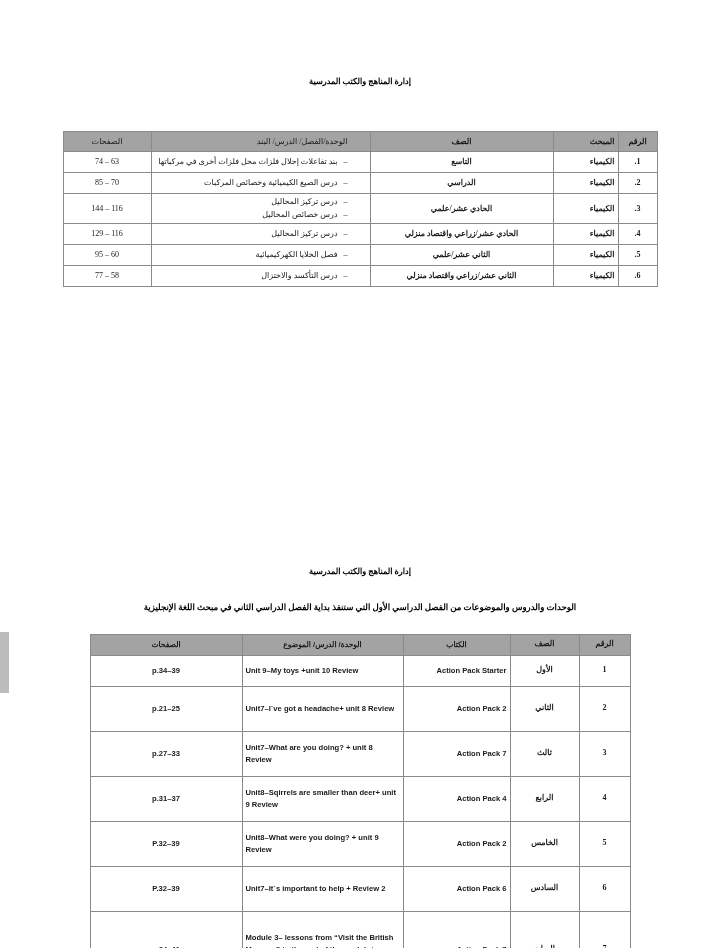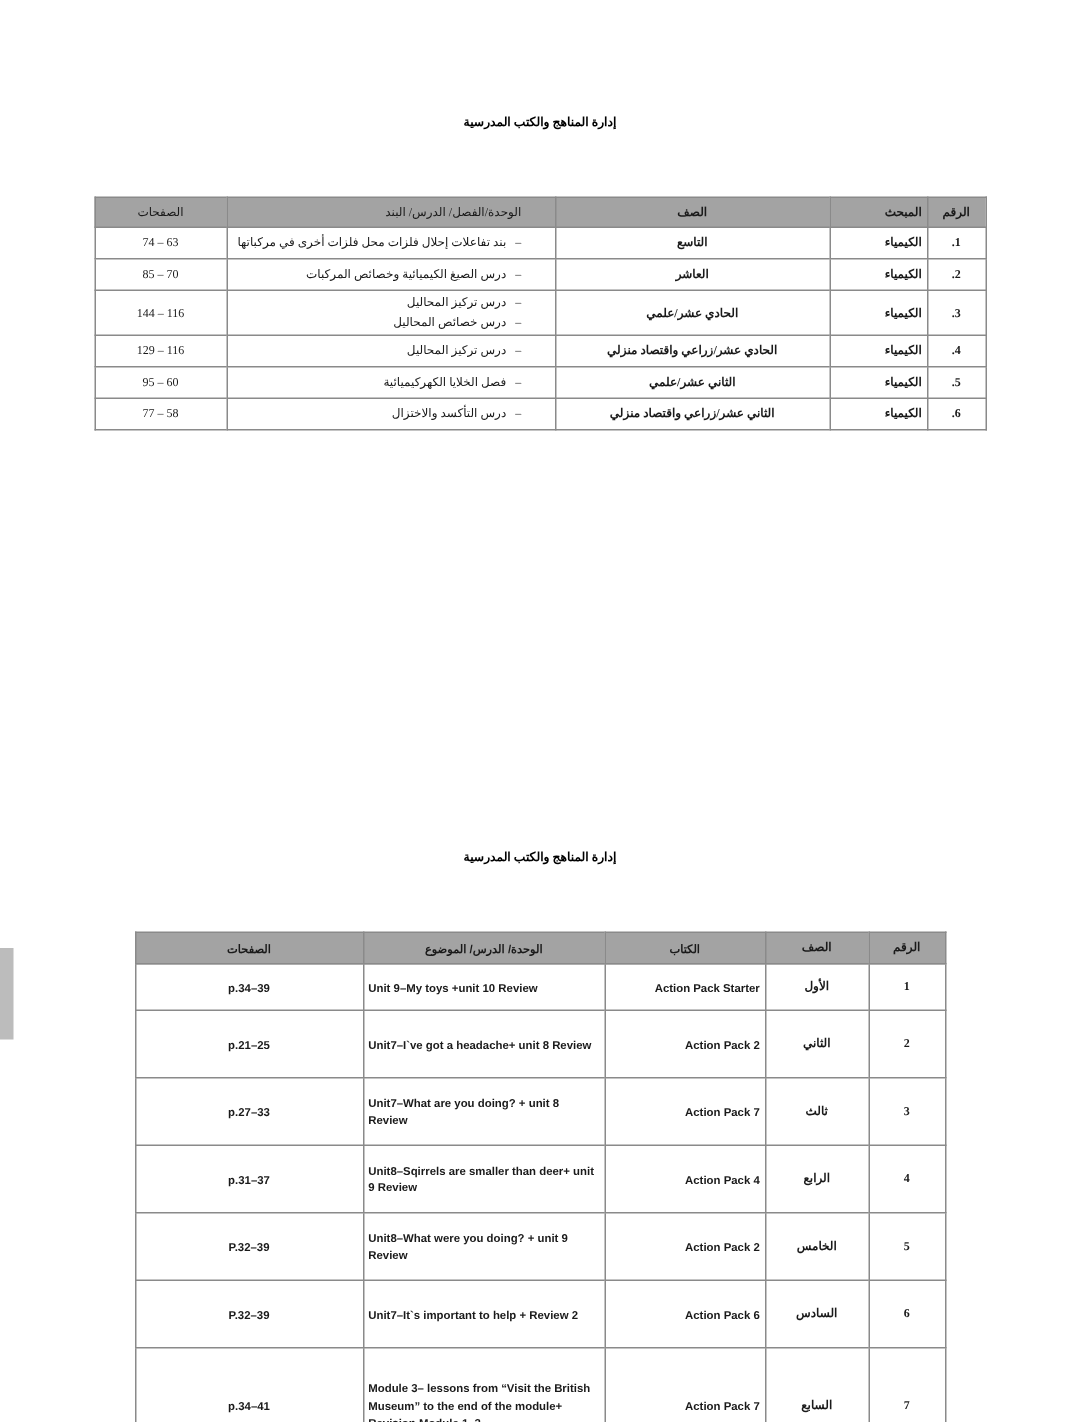--- a/index.html
+++ b/index.html
@@ -149,21 +149,21 @@
             <td class="c-subject">الكيمياء</td>
             <td class="c-grade">التاسع</td>
             <td class="c-item">
               <span class="item-line"><span class="dash">–</span> بند تفاعلات إحلال فلزات محل فلزات أخرى في مركباتها</span>
             </td>
             <td class="c-pages">63 – 74</td>
           </tr>
           <tr>
             <td class="c-num">2.</td>
             <td class="c-subject">الكيمياء</td>
-            <td class="c-grade">العاشر</td>
+            <td class="c-grade">الدراسي</td>
             <td class="c-item">
               <span class="item-line"><span class="dash">–</span> درس الصيغ الكيميائية وخصائص المركبات</span>
             </td>
             <td class="c-pages">70 – 85</td>
           </tr>
           <tr>
             <td class="c-num">3.</td>
             <td class="c-subject">الكيمياء</td>
             <td class="c-grade">الحادي عشر/علمي</td>
             <td class="c-item">
@@ -199,20 +199,21 @@
             </td>
             <td class="c-pages">58 – 77</td>
           </tr>
         </tbody>
     </table>
   </div>
 
   <div class="section section-2">
     <div class="doc-heading">إدارة المناهج والكتب المدرسية</div>
     <div class="sp-1"></div>
+    <div class="doc-subheading">الوحدات والدروس والموضوعات من الفصل الدراسي الأول التي ستنفذ بداية الفصل الدراسي الثاني في مبحث اللغة الإنجليزية</div>
     <div class="sp-2"></div>
 
     <table class="doc-table" id="table-english">
       <thead>
         <tr>
           <th class="e-num">الرقم</th>
           <th class="e-grade">الصف</th>
           <th class="e-book">الكتاب</th>
           <th class="e-unit">الوحدة/ الدرس/ الموضوع</th>
           <th class="e-pages">الصفحات</th>

